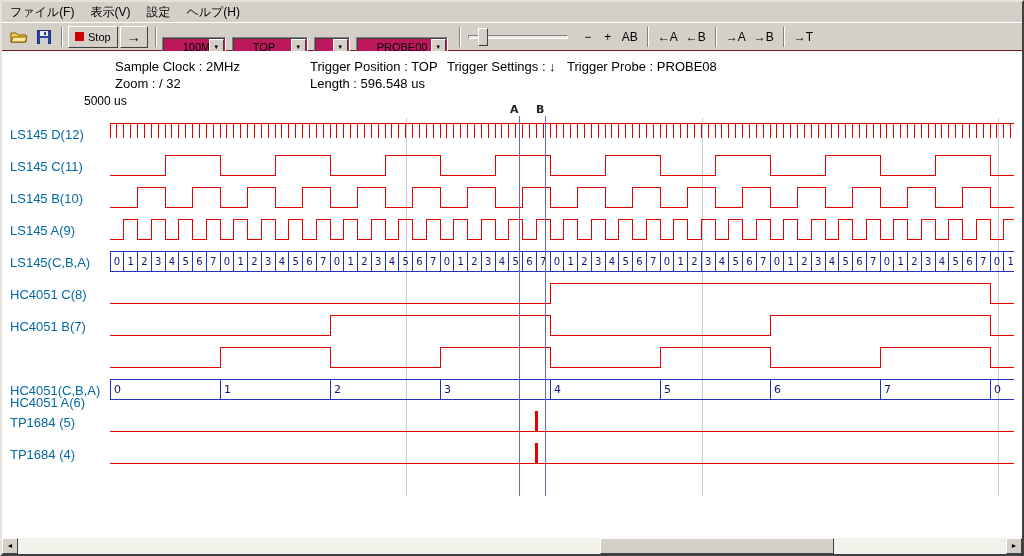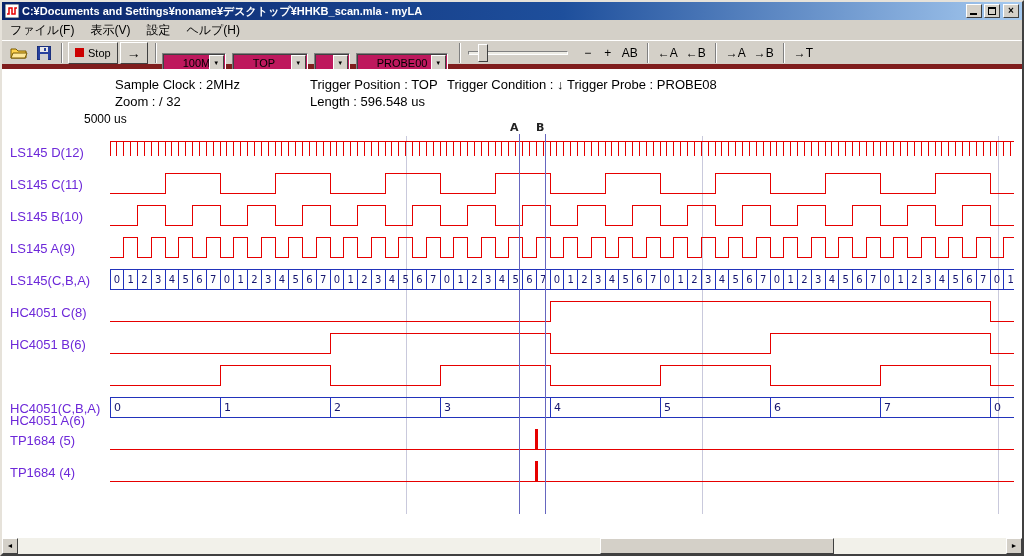--- a/index.html
+++ b/index.html
@@ -14,38 +14,38 @@
   .title-text { font-size:11px; font-weight:bold; flex:1; white-space:nowrap; overflow:hidden; }
   .win-btn { width:16px; height:14px; background:#d4d0c8; border:1px solid; border-color:#fff #404040 #404040 #fff; margin-left:2px; position:relative; color:#000; font-size:10px; line-height:12px; text-align:center; }
   .glyph-min { position:absolute; left:3px; bottom:2px; width:7px; height:2px; background:#000; }
   .glyph-max { position:absolute; left:3px; top:2px; width:8px; height:8px; border:1px solid #000; border-top-width:2px; }
 
   
   .menubar { height:20px; display:flex; align-items:center; font-size:12px; color:#000; flex:0 0 20px; }
   .menu-item { padding:2px 8px; }
 
   
-  .toolbar { height:29px; flex:0 0 29px; display:flex; align-items:center; padding-left:4px; border-top:1px solid #fff; border-bottom:5px solid #7f1d1d; }
+  .toolbar { height:29px; flex:0 0 29px; display:flex; align-items:center; padding-left:4px; border-top:1px solid #fff; border-bottom:1px solid #7f1d1d; }
   .tb-sep { width:2px; height:20px; border-left:1px solid #808080; border-right:1px solid #fff; margin:0 5px; }
   .tb-icon { width:25px; height:22px; background:transparent; border:1px solid transparent; display:flex; align-items:center; justify-content:center; }
   .tb-btn { height:22px; background:#d4d0c8; border:1px solid; border-color:#fff #404040 #404040 #fff; display:flex; align-items:center; gap:4px; padding:0 6px; font-size:11px; color:#000; margin-right:2px; }
   .stop-square { width:9px; height:9px; background:#cc0000; display:inline-block; }
   .run-glyph { font-size:14px; font-weight:bold; line-height:1; }
   .combo { height:20px; background:#be185d; border:1px solid; border-color:#808080 #fff #fff #808080; box-shadow:inset 1px 1px 0 #404040; display:flex; align-items:center; font-size:11px; padding-left:20px; position:relative; margin-right:6px; color:#000;margin-top:20px; }
   .combo-btn { position:absolute; right:1px; top:1px; bottom:1px; width:15px; background:#d4d0c8; border:1px solid; border-color:#fff #404040 #404040 #fff; font-size:6px; display:flex; align-items:center; justify-content:center; color:#000; }
   .slider { width:104px; height:22px; position:relative; margin-right:8px; }
   .slider-track { position:absolute; left:2px; right:2px; top:9px; height:4px; border:1px solid; border-color:#808080 #fff #fff #808080; background:#ecebe4; }
   .slider-thumb { position:absolute; left:12px; top:2px; width:10px; height:18px; background:#d4d0c8; border:1px solid; border-color:#fff #404040 #404040 #fff; }
   .tb-flat { height:22px; min-width:20px; background:transparent; border:1px solid transparent; font-size:12px; color:#000; display:flex; align-items:center; justify-content:center; padding:0 3px; }
 
   
   .content { flex:1 1 auto; background:#fff; position:relative; overflow:hidden; }
   .info-text { position:absolute; font-size:13px; color:#000; white-space:nowrap; }
   .time-marker { position:absolute; font-size:12px; color:#000; }
-  .ch-label { position:absolute; left:8px; width:98px; height:15px; line-height:15px; font-size:13px; color:#6d28d9; white-space:nowrap; }
+  .ch-label { position:absolute; left:8px; width:98px; height:15px; line-height:15px; font-size:13px; color:#0369a1; white-space:nowrap; }
   #wave-svg { position:absolute; left:0; top:49px; }
   #wave-svg text { font-family:"DejaVu Sans",sans-serif; }
 
   
   .scrollbar { height:16px; flex:0 0 16px; background:#f2f1ea; position:relative; }
   .sb-arrow { position:absolute; top:0; width:16px; height:16px; background:#d4d0c8; border:1px solid; border-color:#fff #404040 #404040 #fff; font-size:7px; line-height:14px; text-align:center; color:#000; }
   .sb-left { left:0; }
   .sb-right { right:0; }
   .sb-thumb { position:absolute; top:0; left:598px; width:234px; height:16px; background:#d4d0c8; border:1px solid; border-color:#fff #404040 #404040 #fff; }
 
@@ -53,36 +53,20 @@
   .statusbar { height:20px; flex:0 0 20px; background:#d4d0c8; display:flex; gap:2px; padding:2px; font-size:12px; color:#000; }
   .status-cell { border:1px solid; border-color:#808080 #fff #fff #808080; padding:0 4px; display:flex; align-items:center; white-space:nowrap; }
   .status-ready { flex:1; }
   .status-small { flex:0 0 auto; min-width:44px; }
 </style>
 </head>
 <body>
 
 <div class="window">
 
-  <div class="titlebar">
-    <span class="app-icon">
-      <svg width="14" height="14">
-          <rect x="0" y="0" width="14" height="14" fill="#fff" stroke="#345"></rect>
-          <polyline points="2,10 4,10 4,4 7,4 7,10 10,10 10,4 12,4" fill="none" stroke="#e60000" stroke-width="1.5"></polyline>
-        </svg>
-    </span>
-    <span class="title-text">C:¥Documents and Settings¥noname¥デスクトップ¥HHKB_scan.mla - myLA</span>
-    <span class="win-btn">
-        <span class="glyph-min"></span>
-      </span>
-    <span class="win-btn">
-        <span class="glyph-max"></span>
-      </span>
-    <span class="win-btn" style="margin-left:3px;font-weight:bold;">×</span>
-  </div>
 
   <div class="menubar">
     <span class="menu-item">ファイル(F)</span>
     <span class="menu-item">表示(V)</span>
     <span class="menu-item">設定</span>
     <span class="menu-item">ヘルプ(H)</span>
   </div>
 
   <div class="toolbar">
     <span class="tb-icon">
@@ -138,34 +122,34 @@
     <span class="tb-sep"></span>
     <span class="tb-flat">→A</span>
     <span class="tb-flat">→B</span>
     <span class="tb-sep"></span>
     <span class="tb-flat">→T</span>
   </div>
 
   <div class="content">
     <span class="info-text" style="left:113px;top:8px">Sample Clock : 2MHz</span>
     <span class="info-text" style="left:308px;top:8px">Trigger Position : TOP</span>
-    <span class="info-text" style="left:445px;top:8px">Trigger Condition : ↓</span>
+    <span class="info-text" style="left:445px;top:8px">Trigger Settings : ↓</span>
     <span class="info-text" style="left:565px;top:8px">Trigger Probe : PROBE08</span>
     <span class="info-text" style="left:113px;top:25px">Zoom : /  32</span>
     <span class="info-text" style="left:308px;top:25px">Length : 596.548 us</span>
     <span class="time-marker" style="left:82px;top:43px">5000 us</span>
 
     <div id="channel-labels">
         <div class="ch-label" style="top: 76px;">LS145 D(12)</div>
         <div class="ch-label" style="top: 108px;">LS145 C(11)</div>
         <div class="ch-label" style="top: 140px;">LS145 B(10)</div>
         <div class="ch-label" style="top: 172px;">LS145 A(9)</div>
         <div class="ch-label" style="top: 204px;">LS145(C,B,A)</div>
         <div class="ch-label" style="top: 236px;">HC4051 C(8)</div>
-        <div class="ch-label" style="top: 268px;">HC4051 B(6)</div>
+        <div class="ch-label" style="top: 268px;">HC4051 B(7)</div>
         <div class="ch-label" style="top: 300px; margin-top: 44px;">HC4051 A(6)</div>
         <div class="ch-label" style="top: 332px;">HC4051(C,B,A)</div>
         <div class="ch-label" style="top: 364px;">TP1684 (5)</div>
         <div class="ch-label" style="top: 396px;">TP1684 (4)</div>
       </div>
 
     <svg id="wave-svg" width="1024" height="398">
         <line x1="404" y1="18" x2="404" y2="396" stroke="#c9c9dc" stroke-width="1" shape-rendering="crispEdges"></line>
         <line x1="700" y1="18" x2="700" y2="396" stroke="#c9c9dc" stroke-width="1" shape-rendering="crispEdges"></line>
         <line x1="996" y1="18" x2="996" y2="396" stroke="#c9c9dc" stroke-width="1" shape-rendering="crispEdges"></line>

